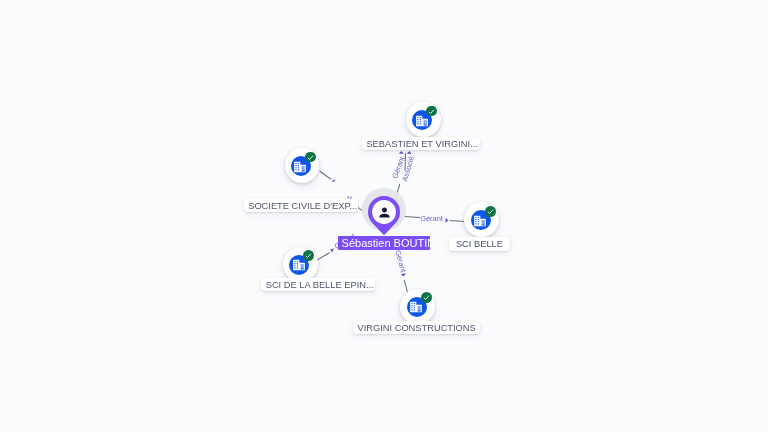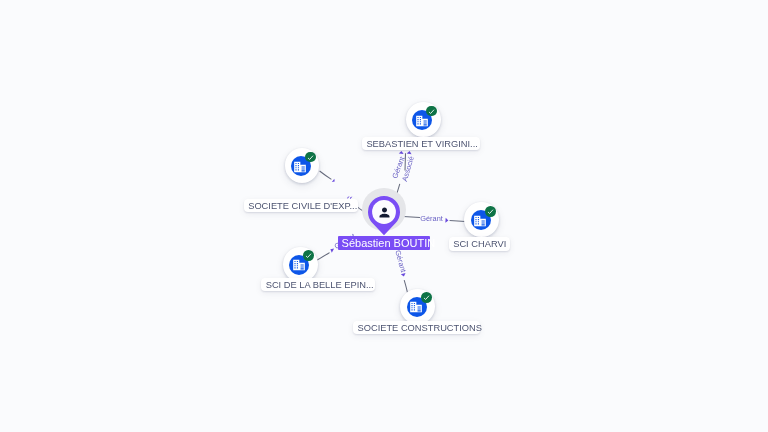--- a/index.html
+++ b/index.html
@@ -191,21 +191,21 @@
     <div class="cicon" id="n2-ico">
       <svg viewBox="0 0 24 24" width="14" height="14">
           <path fill="#fff" fill-rule="evenodd" d="M2 3h10.6v5.2H22V21H2z M4.2 5.1h1.9v1.9H4.2z M8.3 5.1h1.9v1.9H8.3z M4.2 8.7h1.9v1.9H4.2z M8.3 8.7h1.9v1.9H8.3z M4.2 12.3h1.9v1.9H4.2z M8.3 12.3h1.9v1.9H8.3z M4.2 15.9h1.9v1.9H4.2z M8.3 15.9h1.9v1.9H8.3z M14.6 11.1h5.6v1.9h-5.6z M14.6 14.4h5.6v1.9h-5.6z M14.6 17.7h5.6v1.9h-5.6z"></path>
         </svg>
     </div>
     <div class="cbadge" id="n2-badge">
       <svg viewBox="0 0 24 24" width="10.8" height="10.8">
           <path d="M6.6 13.2 L10.3 16.6 L17.8 8.2" fill="none" stroke="#fff" stroke-width="1.9"></path>
         </svg>
     </div>
-    <div class="clbl" id="n2-lbl">SCI CHARVI</div>
+    <div class="clbl" id="n2-lbl">SCI BELLE</div>
   </div>
 
   <div>
     <div class="cdisc" id="n3-disc"></div>
     <div class="cbg" id="n3-bg"></div>
     <div class="cicon" id="n3-ico">
       <svg viewBox="0 0 24 24" width="14" height="14">
           <path fill="#fff" fill-rule="evenodd" d="M2 3h10.6v5.2H22V21H2z M4.2 5.1h1.9v1.9H4.2z M8.3 5.1h1.9v1.9H8.3z M4.2 8.7h1.9v1.9H4.2z M8.3 8.7h1.9v1.9H8.3z M4.2 12.3h1.9v1.9H4.2z M8.3 12.3h1.9v1.9H8.3z M4.2 15.9h1.9v1.9H4.2z M8.3 15.9h1.9v1.9H8.3z M14.6 11.1h5.6v1.9h-5.6z M14.6 14.4h5.6v1.9h-5.6z M14.6 17.7h5.6v1.9h-5.6z"></path>
         </svg>
     </div>
@@ -223,21 +223,21 @@
     <div class="cicon" id="n4-ico">
       <svg viewBox="0 0 24 24" width="14" height="14">
           <path fill="#fff" fill-rule="evenodd" d="M2 3h10.6v5.2H22V21H2z M4.2 5.1h1.9v1.9H4.2z M8.3 5.1h1.9v1.9H8.3z M4.2 8.7h1.9v1.9H4.2z M8.3 8.7h1.9v1.9H8.3z M4.2 12.3h1.9v1.9H4.2z M8.3 12.3h1.9v1.9H8.3z M4.2 15.9h1.9v1.9H4.2z M8.3 15.9h1.9v1.9H8.3z M14.6 11.1h5.6v1.9h-5.6z M14.6 14.4h5.6v1.9h-5.6z M14.6 17.7h5.6v1.9h-5.6z"></path>
         </svg>
     </div>
     <div class="cbadge" id="n4-badge">
       <svg viewBox="0 0 24 24" width="10.8" height="10.8">
           <path d="M6.6 13.2 L10.3 16.6 L17.8 8.2" fill="none" stroke="#fff" stroke-width="1.9"></path>
         </svg>
     </div>
-    <div class="clbl" id="n4-lbl">SOCIETE CONSTRUCTIONS</div>
+    <div class="clbl" id="n4-lbl">VIRGINI CONSTRUCTIONS</div>
   </div>
 
   <div class="elbl" id="e0">Gérant</div>
   <div class="elbl" id="e1">Associé</div>
   <div class="elbl" id="e2">Gérant</div>
   <div class="elbl" id="e3">Gérant</div>
   <div class="elbl" id="e4">Gérant</div>
 
   <div>
     <svg class="pin" width="32" height="40" viewBox="0 0 32 40">

